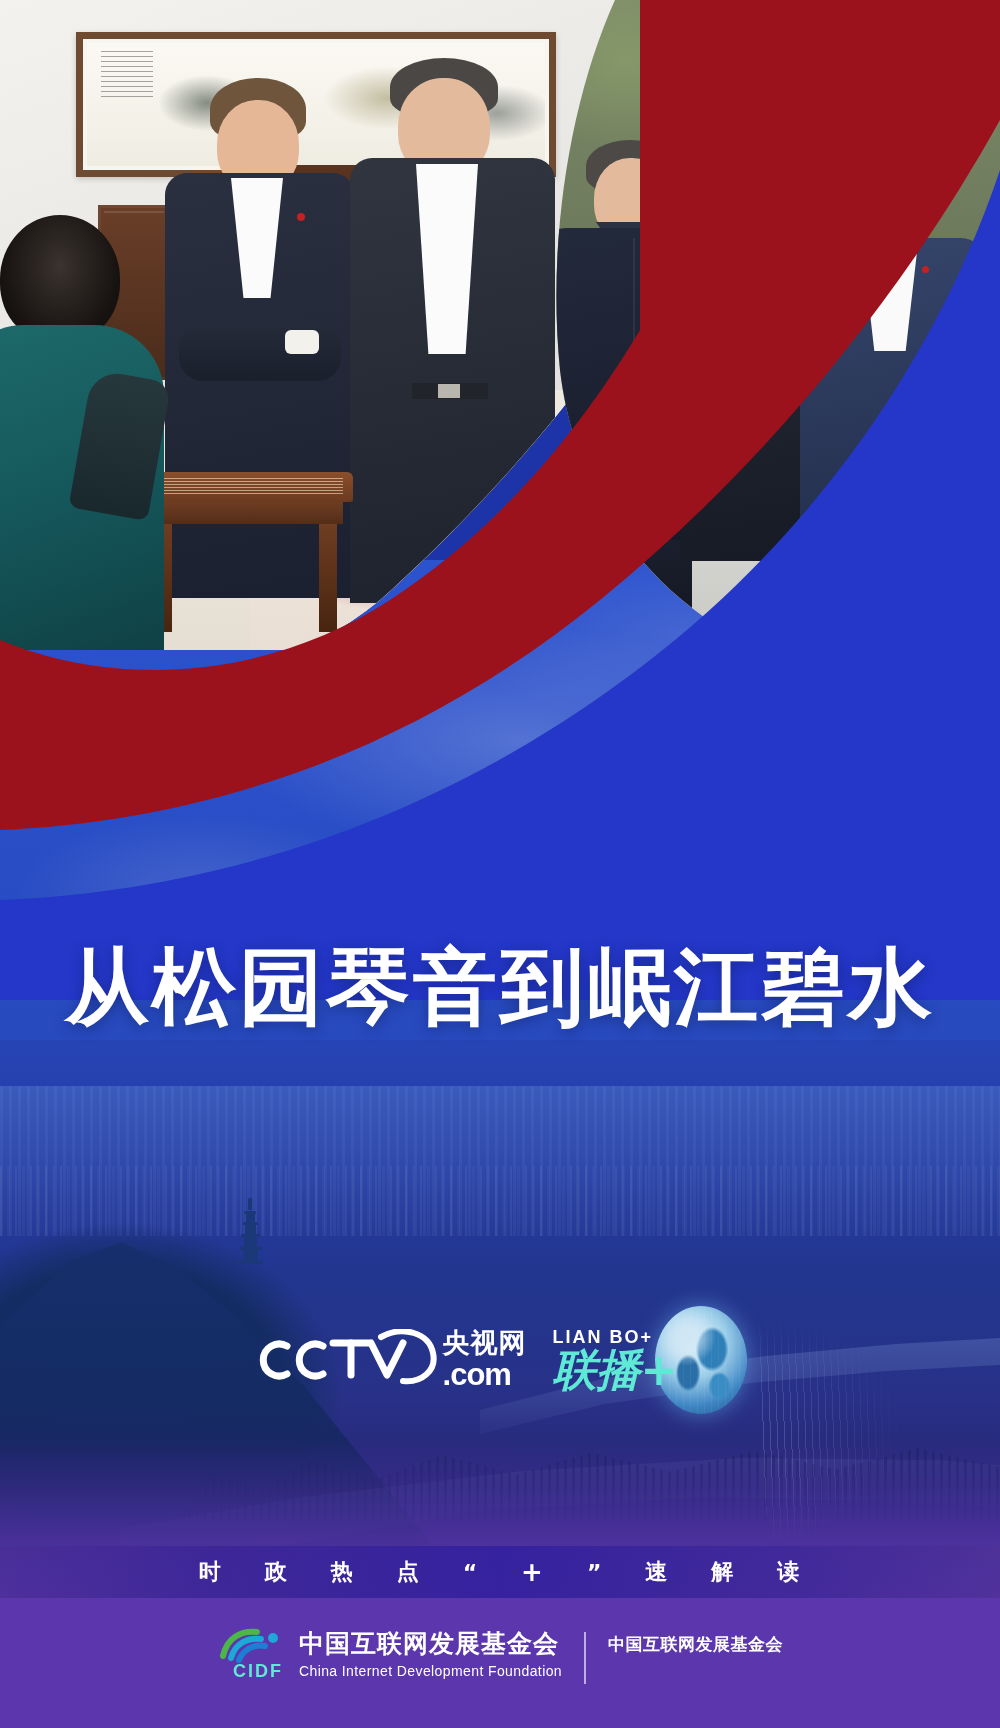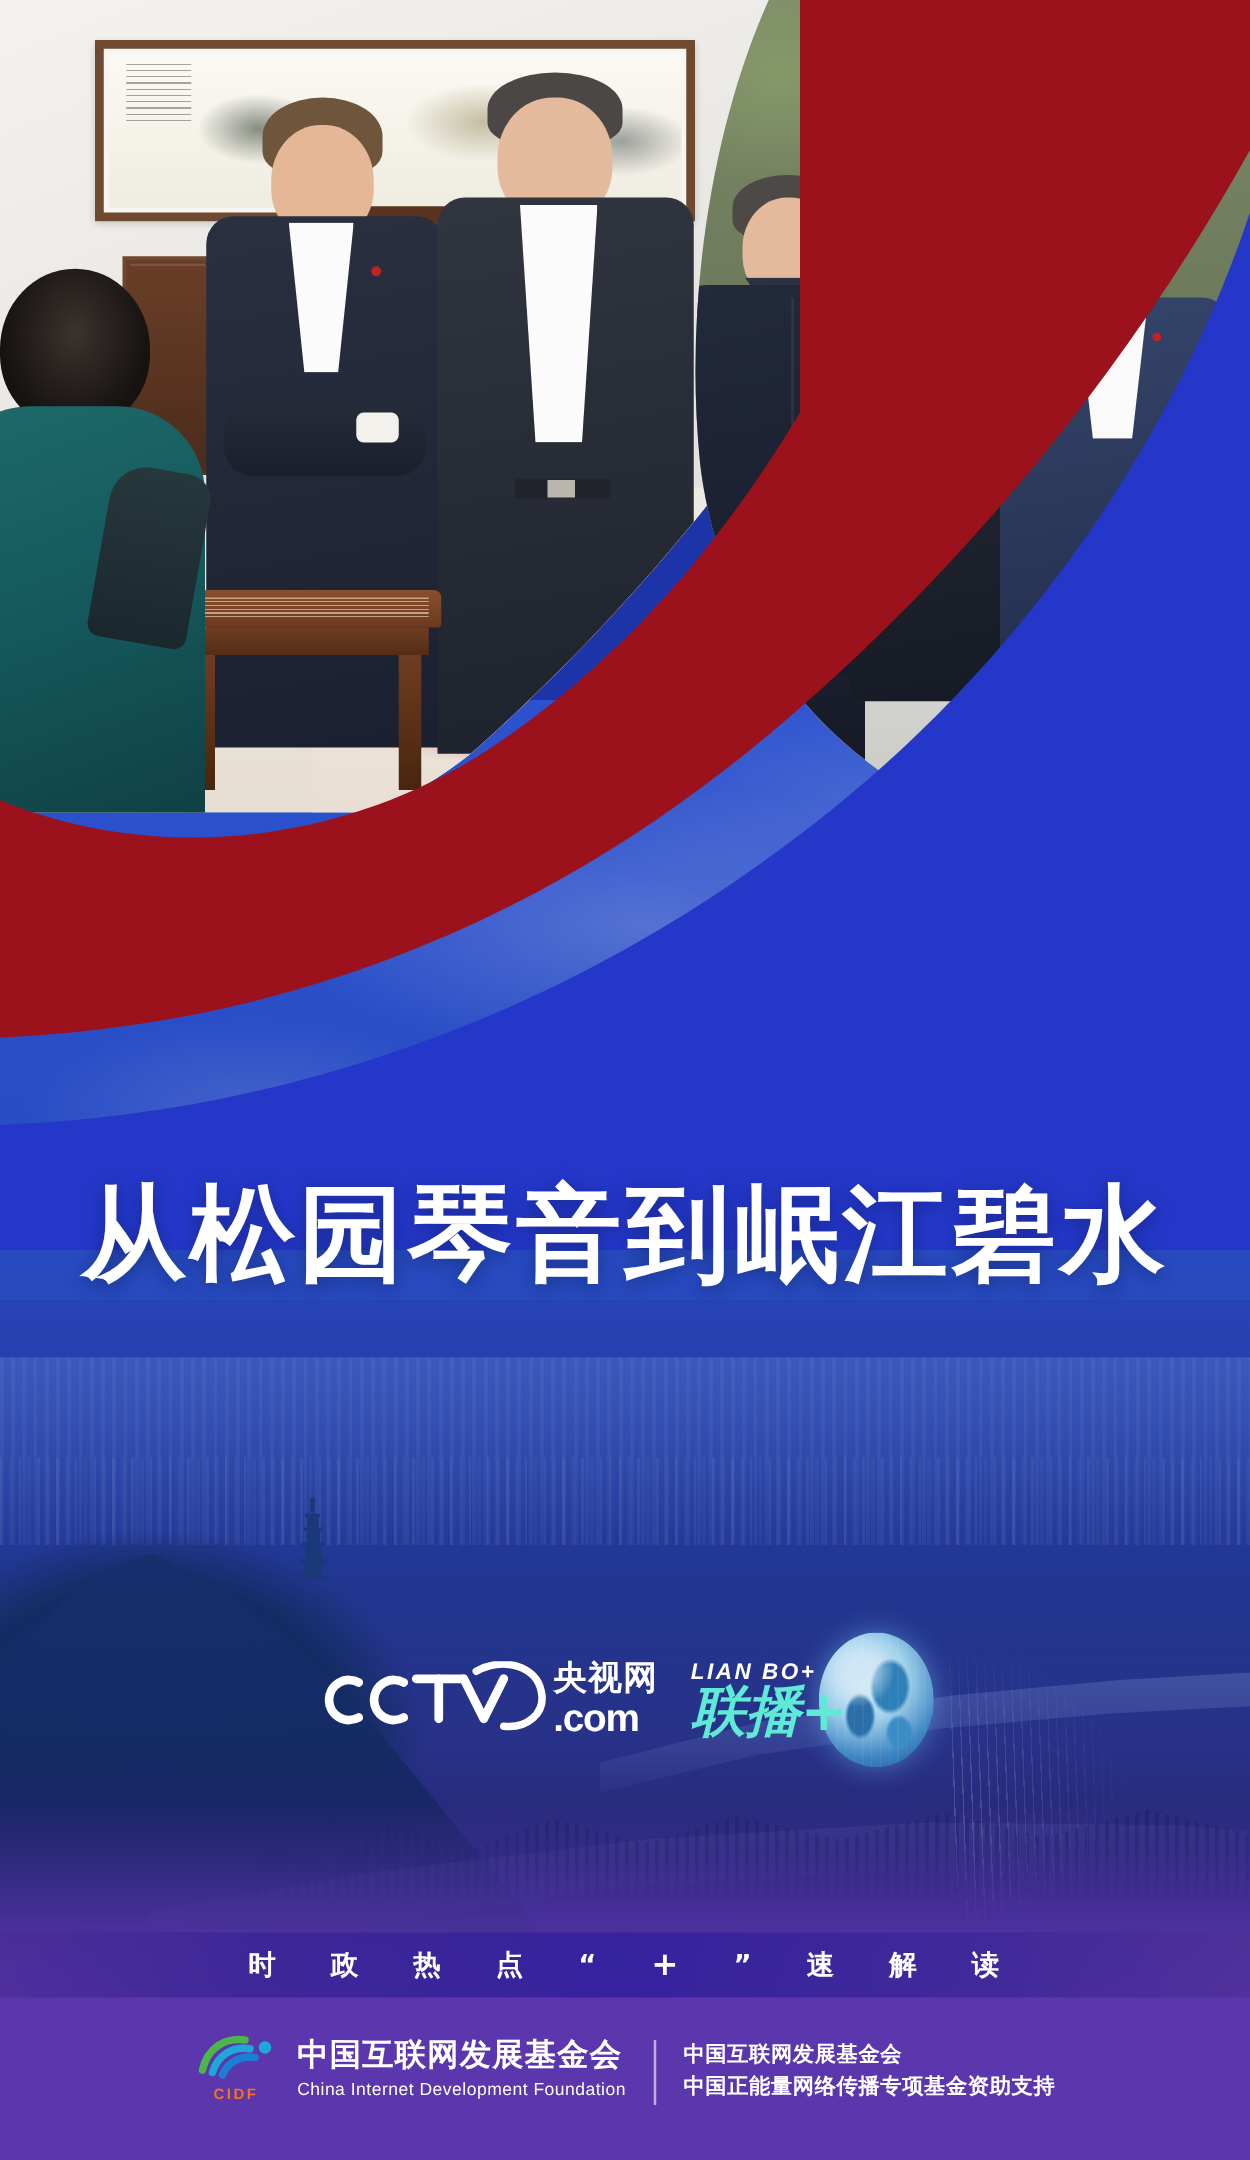--- a/index.html
+++ b/index.html
@@ -325,21 +325,21 @@
     font-family:"DejaVu Sans","Liberation Sans",sans-serif; line-height:1;
   }
   .cctv-cn .com {
     color:#fff; font-size:31px; font-weight:700; letter-spacing:-1px; line-height:1; margin-top:3px;
   }
   .lianbo {
     position:relative; display:flex; align-items:center; gap:0;
   }
   .lianbo-txt { position:relative; z-index:2; }
   .lianbo-en {
-    color:#fff; font-size:18px; font-weight:700; font-style:italic;
+    color:#fff; font-size:18px; font-weight:700; 
     letter-spacing:2px; line-height:1; margin-bottom:2px;
   }
   .lianbo-cn {
     color:#5eead4; font-size:44px; font-weight:700; font-style:italic;
     letter-spacing:0; line-height:1;
     font-family:"DejaVu Sans","Liberation Sans",sans-serif;
   }
   .globe {
     position:relative; width:92px; height:108px; margin-left:-22px; z-index:1;
     border-radius:50%;
@@ -380,22 +380,22 @@
   .slogan-bar .plus { font-size:26px; }
 
   
   .footer {
     position:absolute; left:0; top:1618px; width:1000px; height:110px;
     display:flex; align-items:flex-start; justify-content:center; gap:16px;
     padding-top:8px;
   }
   .cidf-mark { position:relative; width:66px; height:52px; }
   .cidf-mark .cidf-txt {
-    position:absolute; left:0; bottom:-4px; width:66px; text-align:center;
-    color:#f97316; font-size:12px; font-weight:700; letter-spacing:2px;
+    position:absolute; left:0; bottom:-4px; width:66px; text-align:right;
+    color:#5eead4; font-size:18px; font-weight:700; letter-spacing:2px;
   }
   .cidf-names { display:flex; flex-direction:column; justify-content:center; padding-top:4px; }
   .cidf-names .cn {
     color:#fff; font-size:25px; font-weight:700; letter-spacing:1px; line-height:1.15;
     font-family:"DejaVu Sans","Liberation Sans",sans-serif;
   }
   .cidf-names .en {
     color:#fff; font-size:14px; font-weight:400; letter-spacing:.4px; line-height:1.5; margin-top:2px;
   }
   .divider-v { width:2px; height:52px; background:rgba(255,255,255,.6); margin:6px 6px 0 6px; }
@@ -584,18 +584,17 @@
 
     <div class="cidf-names">
       <div class="cn">中国互联网发展基金会</div>
       <div class="en">China Internet Development Foundation</div>
     </div>
 
     <div class="divider-v"></div>
 
     <div class="support">
       <div>中国互联网发展基金会</div>
-      <div>中国正能量网络传播专项基金资助支持</div>
     </div>
 
   </div>
 
 </div>
 
 </body></html>

